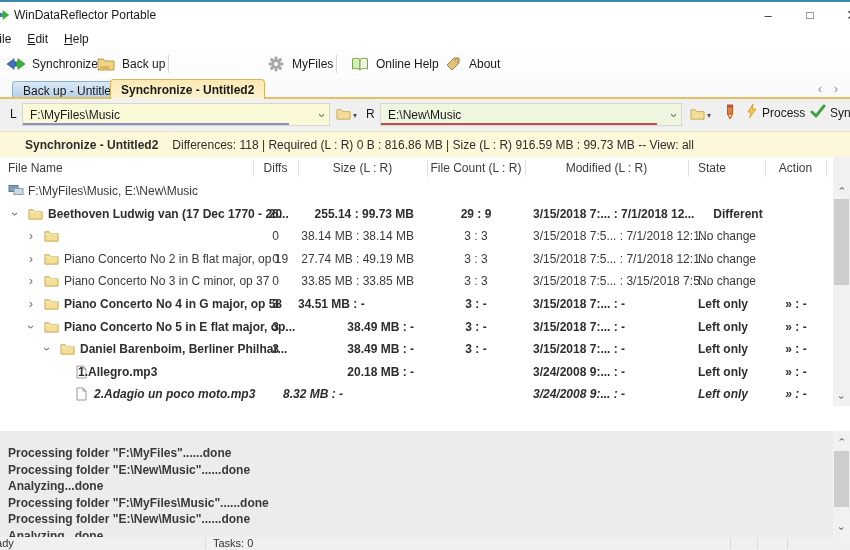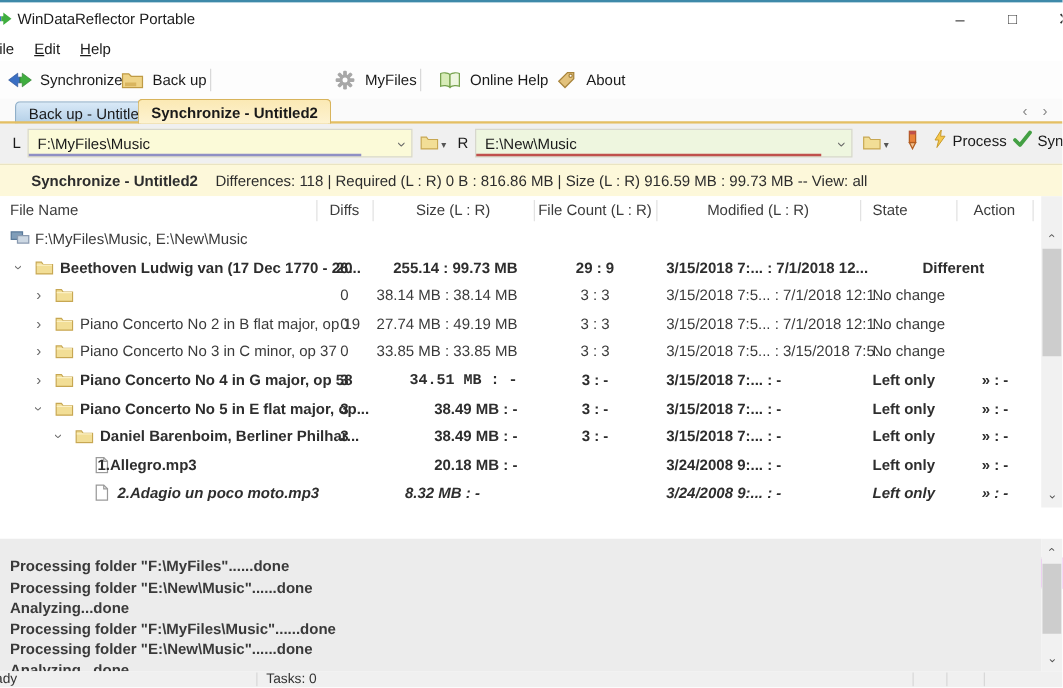--- a/index.html
+++ b/index.html
@@ -259,21 +259,21 @@
       <span class="exp" style="left: 10px;"><span class="rot90">›</span></span>
       <span class="row-ic" style="left: 28px;"><svg width="15" height="13" viewBox="0 0 16 13">
           <path d="M1 2.5 h4.5 l1.5 2 H15 v8 H1 z" fill="#f2de96" stroke="#c7a752"></path>
           <path d="M1.5 5 H14.5" stroke="#fbf0c4"></path>
         </svg></span>
       <span class="cell" style="left: 48px;">Beethoven Ludwig van (17 Dec 1770 - 26...</span>
       <span class="cell" style="left: 253px; width: 45px; text-align: center;">20</span>
       <span class="cell" style="left: 298px; width: 118px; text-align: right; padding-right: 2px;">255.14 : 99.73 MB</span>
       <span class="cell" style="left: 427px; width: 98px; text-align: center;">29 : 9</span>
       <span class="cell" style="left: 533px; width: 152px; text-align: left;">3/15/2018 7:... : 7/1/2018 12...</span>
-      <span class="cell" style="left: 698px; width: 80px; text-align: left; margin-left: 40px;">Different</span>
+      <span class="cell" style="left: 698px; width: 80px; text-align: center;">Different</span>
     </div>
     <div class="trow" style="top: 45.2px;">
       <span class="exp" style="left: 26px;"><span>›</span></span>
       <span class="row-ic" style="left: 44px;"><svg width="15" height="13" viewBox="0 0 16 13">
           <path d="M1 2.5 h4.5 l1.5 2 H15 v8 H1 z" fill="#f2de96" stroke="#c7a752"></path>
           <path d="M1.5 5 H14.5" stroke="#fbf0c4"></path>
         </svg></span>
       <span class="cell" style="left: 253px; width: 45px; text-align: center;">0</span>
       <span class="cell" style="left: 298px; width: 118px; text-align: right; padding-right: 2px;">38.14 MB : 38.14 MB</span>
       <span class="cell" style="left: 427px; width: 98px; text-align: center;">3 : 3</span>
@@ -307,21 +307,21 @@
       <span class="cell" style="left: 698px; width: 80px; text-align: left; font-weight: normal;">No change</span>
     </div>
     <div class="trow bold" style="top: 113px;">
       <span class="exp" style="left: 26px;"><span>›</span></span>
       <span class="row-ic" style="left: 44px;"><svg width="15" height="13" viewBox="0 0 16 13">
           <path d="M1 2.5 h4.5 l1.5 2 H15 v8 H1 z" fill="#f2de96" stroke="#c7a752"></path>
           <path d="M1.5 5 H14.5" stroke="#fbf0c4"></path>
         </svg></span>
       <span class="cell" style="left: 64px;">Piano Concerto No 4 in G major, op 58</span>
       <span class="cell" style="left: 253px; width: 45px; text-align: center;">3</span>
-      <span class="cell" style="left: 298px; width: 118px; text-align: right; padding-right: 2px; font-family: Liberation Mono, monospace;">34.51 MB : -</span>
+      <span class="cell" style="left: 298px; width: 118px; text-align: left; padding-right: 2px;">34.51 MB : -</span>
       <span class="cell" style="left: 427px; width: 98px; text-align: center;">3 : -</span>
       <span class="cell" style="left: 533px; width: 152px; text-align: left;">3/15/2018 7:... : -</span>
       <span class="cell" style="left: 698px; width: 80px; text-align: left;">Left only</span>
       <span class="cell" style="left: 765px; width: 62px; text-align: center;">» : -</span>
     </div>
     <div class="trow bold" style="top: 135.6px;">
       <span class="exp" style="left: 26px;"><span class="rot90">›</span></span>
       <span class="row-ic" style="left: 44px;"><svg width="15" height="13" viewBox="0 0 16 13">
           <path d="M1 2.5 h4.5 l1.5 2 H15 v8 H1 z" fill="#f2de96" stroke="#c7a752"></path>
           <path d="M1.5 5 H14.5" stroke="#fbf0c4"></path>
@@ -358,21 +358,21 @@
       <span class="cell" style="left: 533px; width: 152px; text-align: left;">3/24/2008 9:... : -</span>
       <span class="cell" style="left: 698px; width: 80px; text-align: left;">Left only</span>
       <span class="cell" style="left: 765px; width: 62px; text-align: center;">» : -</span>
     </div>
     <div class="trow bold" style="top: 203.4px; font-style: italic;">
       <span class="row-ic" style="left: 76px;"><svg width="11" height="14" viewBox="0 0 11 14">
           <path d="M1 1 h6 l3 3 v9 H1 z" fill="#fff" stroke="#9a9a9a"></path>
           <path d="M7 1 v3 h3" fill="none" stroke="#9a9a9a"></path>
         </svg></span>
       <span class="cell" style="left: 94px;">2.Adagio un poco moto.mp3</span>
-      <span class="cell" style="left: 296px; width: 118px; text-align: center; padding-right: 2px;">8.32 MB : -</span>
+      <span class="cell" style="left: 283px; width: 118px; text-align: left; padding-right: 2px;">8.32 MB : -</span>
       <span class="cell" style="left: 533px; width: 152px; text-align: left;">3/24/2008 9:... : -</span>
       <span class="cell" style="left: 698px; width: 80px; text-align: left;">Left only</span>
       <span class="cell" style="left: 765px; width: 62px; text-align: center;">» : -</span>
     </div>
   </div>
 
 <div class="sbar" style="top:155px; height:249px;">
   <span class="arrow" style="top:23px"><span class="rot-90">›</span></span>
   <div class="thumb" style="top:42px; height:86px;"></div>
   <span class="arrow" style="top:232px"><span class="rot90">›</span></span>

